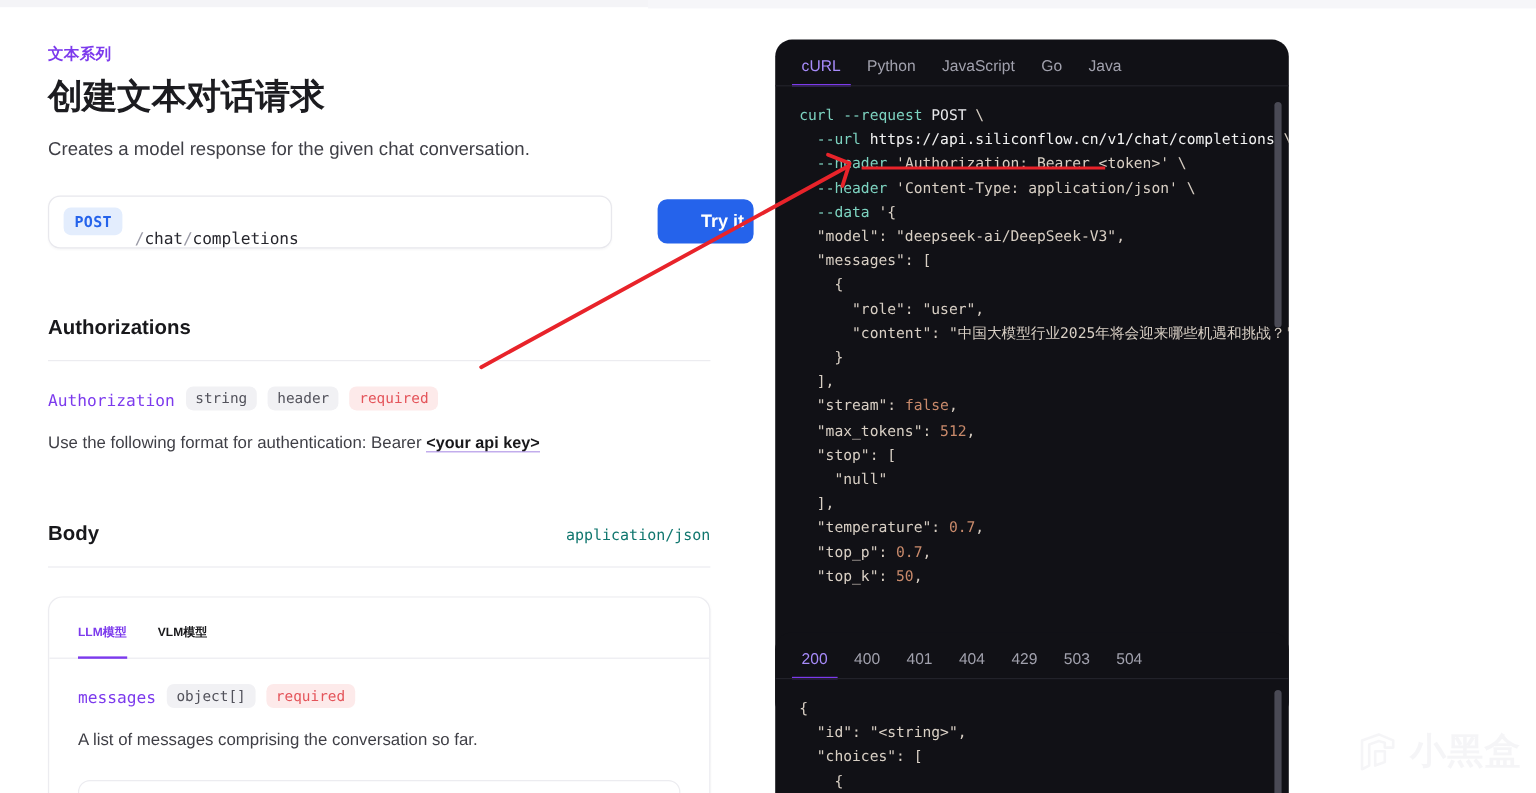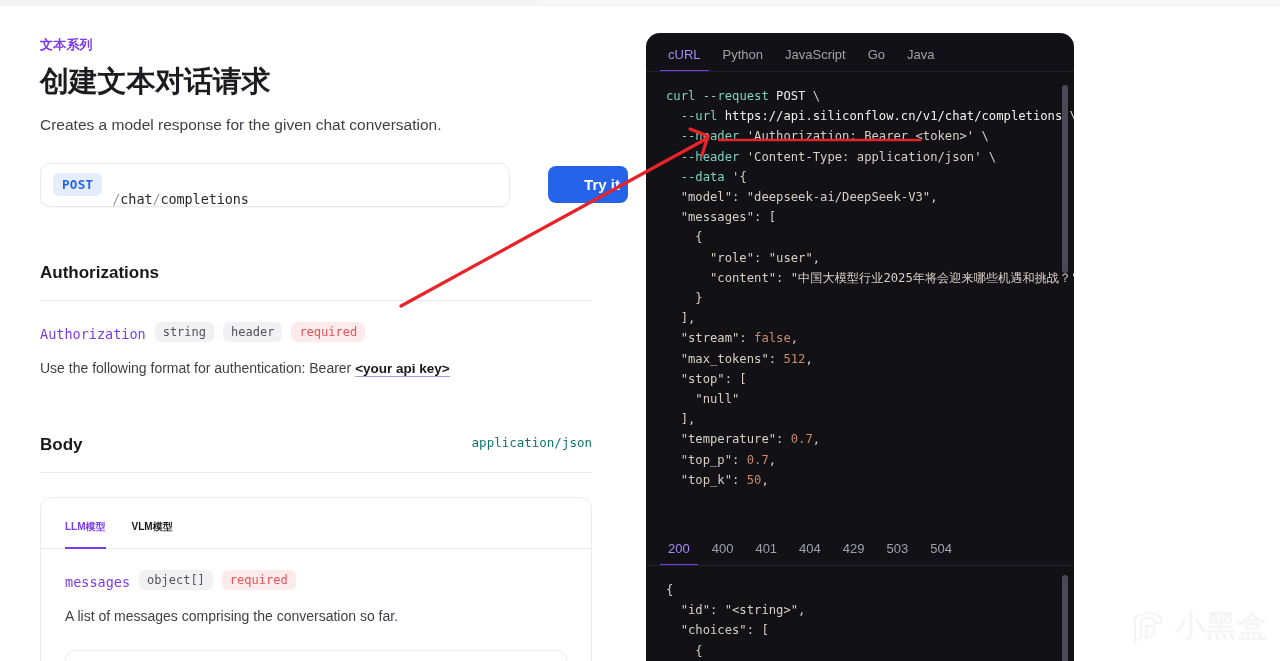--- a/index.html
+++ b/index.html
@@ -62,21 +62,21 @@
     background: #2563eb; color: #fff; border: none; border-radius: 8px;
     font-size: 15px; font-weight: 700; cursor: pointer;
     display: flex; align-items: center; justify-content: center;
     font-family: "Liberation Sans", sans-serif;
     padding-left: 28px;
   }
 
   
   .section-head {
     margin-top: 56px; font-size: 17px; font-weight: 700; color: #18181b;
-    display: flex; align-items: flex-start; justify-content: space-between;
+    display: flex; align-items: center; justify-content: space-between;
   }
   .section-head .meta {
     font-family: "DejaVu Sans Mono", monospace;
     font-size: 12.5px; font-weight: 400; color: #0f766e;
   }
   .hr { margin-top: 17px; height: 1px; background: #ececf0; width: 552px; }
 
   
   .param-row { margin-top: 21px; display: flex; align-items: flex-end; gap: 9px; }
   .param-name {

